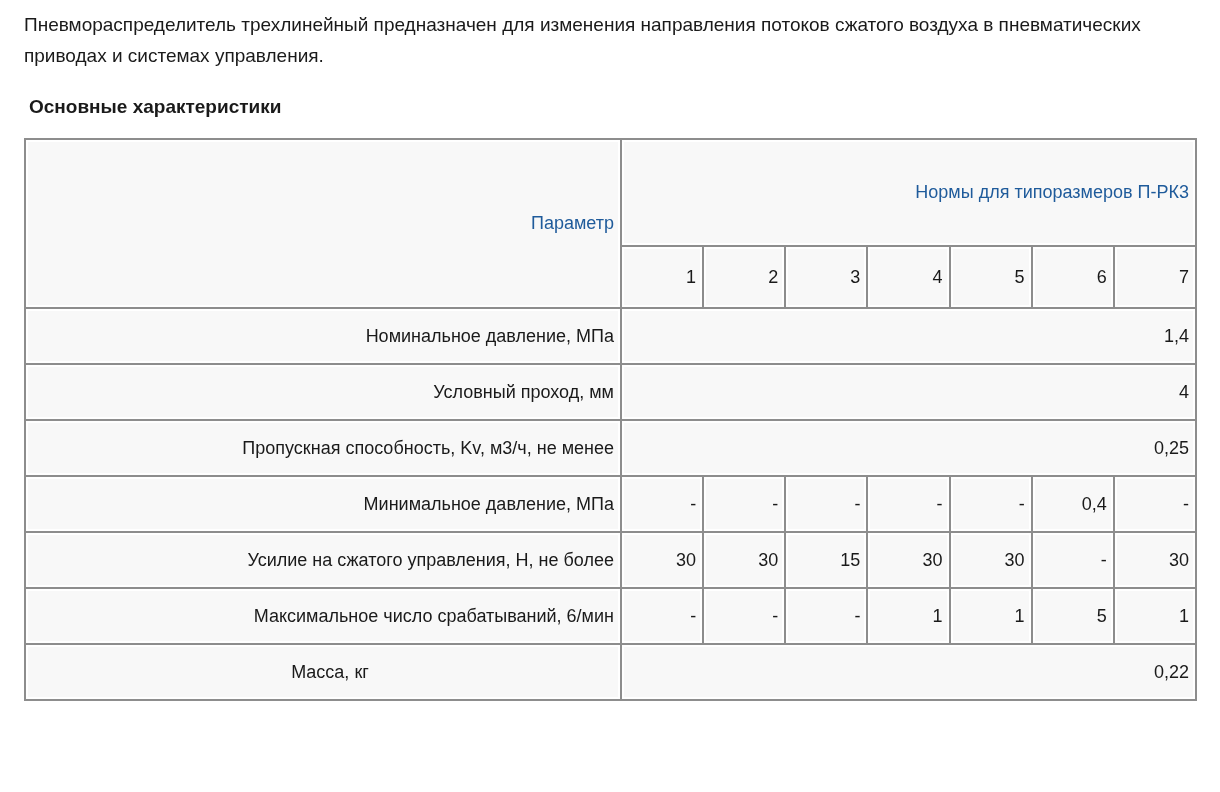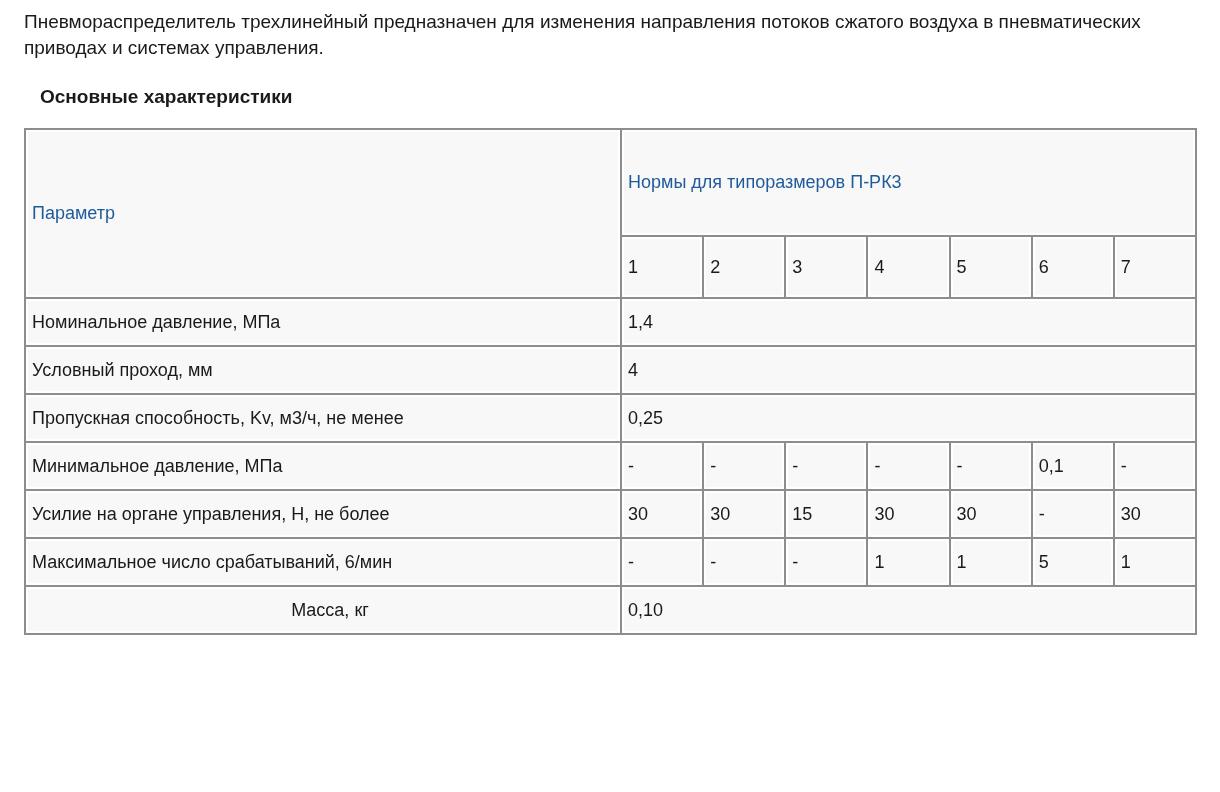--- a/index.html
+++ b/index.html
@@ -12,59 +12,59 @@
   html,body{margin:0;padding:0;background:#ffffff;}
   body{
     font-family:"Liberation Sans","DejaVu Sans",sans-serif;
     color:var(--text);
     width:1220px;
   }
   .page{padding:9px 22px 6px 24px;}
   .intro{
     margin:0 0 0 0;
     font-size:19px;
-    line-height:26px;
+    line-height:31px;
     max-width:1150px;
   }
   .section-title{
-    margin:25px 0 20px 16px;
+    margin:25px 0 20px 5px;
     font-size:19px;
     font-weight:bold;
   }
   table.chars{
     border-collapse:collapse;
     table-layout:fixed;
     width:1171px;
   }
   table.chars th, table.chars td{
     border:2px solid var(--border);
     box-shadow:inset 0 0 0 2px #ffffff;
     background:var(--cellbg);
     font-size:18px;
     font-weight:normal;
-    text-align:left;
+    text-align:right;
     vertical-align:middle;
     padding:2px 6px;
   }
   col.param-col{width:596px;}
   col.size-col{width:82.14px;}
   th.param-h{
     color:var(--blue);
     font-weight:bold;
     font-size:19px;
     margin-left:36px;
   }
   th.norms-h{
     color:var(--blue);
     font-weight:bold;
     font-size:19px;
     height:107px;
   }
   tr.size-row th{height:62px;}
-  tbody tr{height:48px;}
+  tbody tr{height:56px;}
   td.param{
     text-align:left;
     padding-left:9px;
   }
   td.param.center{
     text-align:center;
     padding-left:20px;
   }
 </style>
 </head>
@@ -115,43 +115,43 @@
           <td class="param">Пропускная способность, Kv, м3/ч, не менее</td>
           <td colspan="7">0,25</td>
         </tr>
         <tr>
           <td class="param">Минимальное давление, МПа</td>
           <td>-</td>
           <td>-</td>
           <td>-</td>
           <td>-</td>
           <td>-</td>
-          <td>0,1</td>
+          <td>0,4</td>
           <td>-</td>
         </tr>
         <tr>
-          <td class="param">Усилие на органе управления, Н, не более</td>
+          <td class="param">Усилие на сжатого управления, Н, не более</td>
           <td>30</td>
           <td>30</td>
           <td>15</td>
           <td>30</td>
           <td>30</td>
           <td>-</td>
           <td>30</td>
         </tr>
         <tr>
           <td class="param">Максимальное число срабатываний, 6/мин</td>
           <td>-</td>
           <td>-</td>
           <td>-</td>
           <td>1</td>
           <td>1</td>
           <td>5</td>
           <td>1</td>
         </tr>
         <tr>
           <td class="param center">Масса, кг</td>
-          <td colspan="7">0,10</td>
+          <td colspan="7">0,22</td>
         </tr>
       </tbody>
   </table>
 
 </div>
 
 </body></html>

